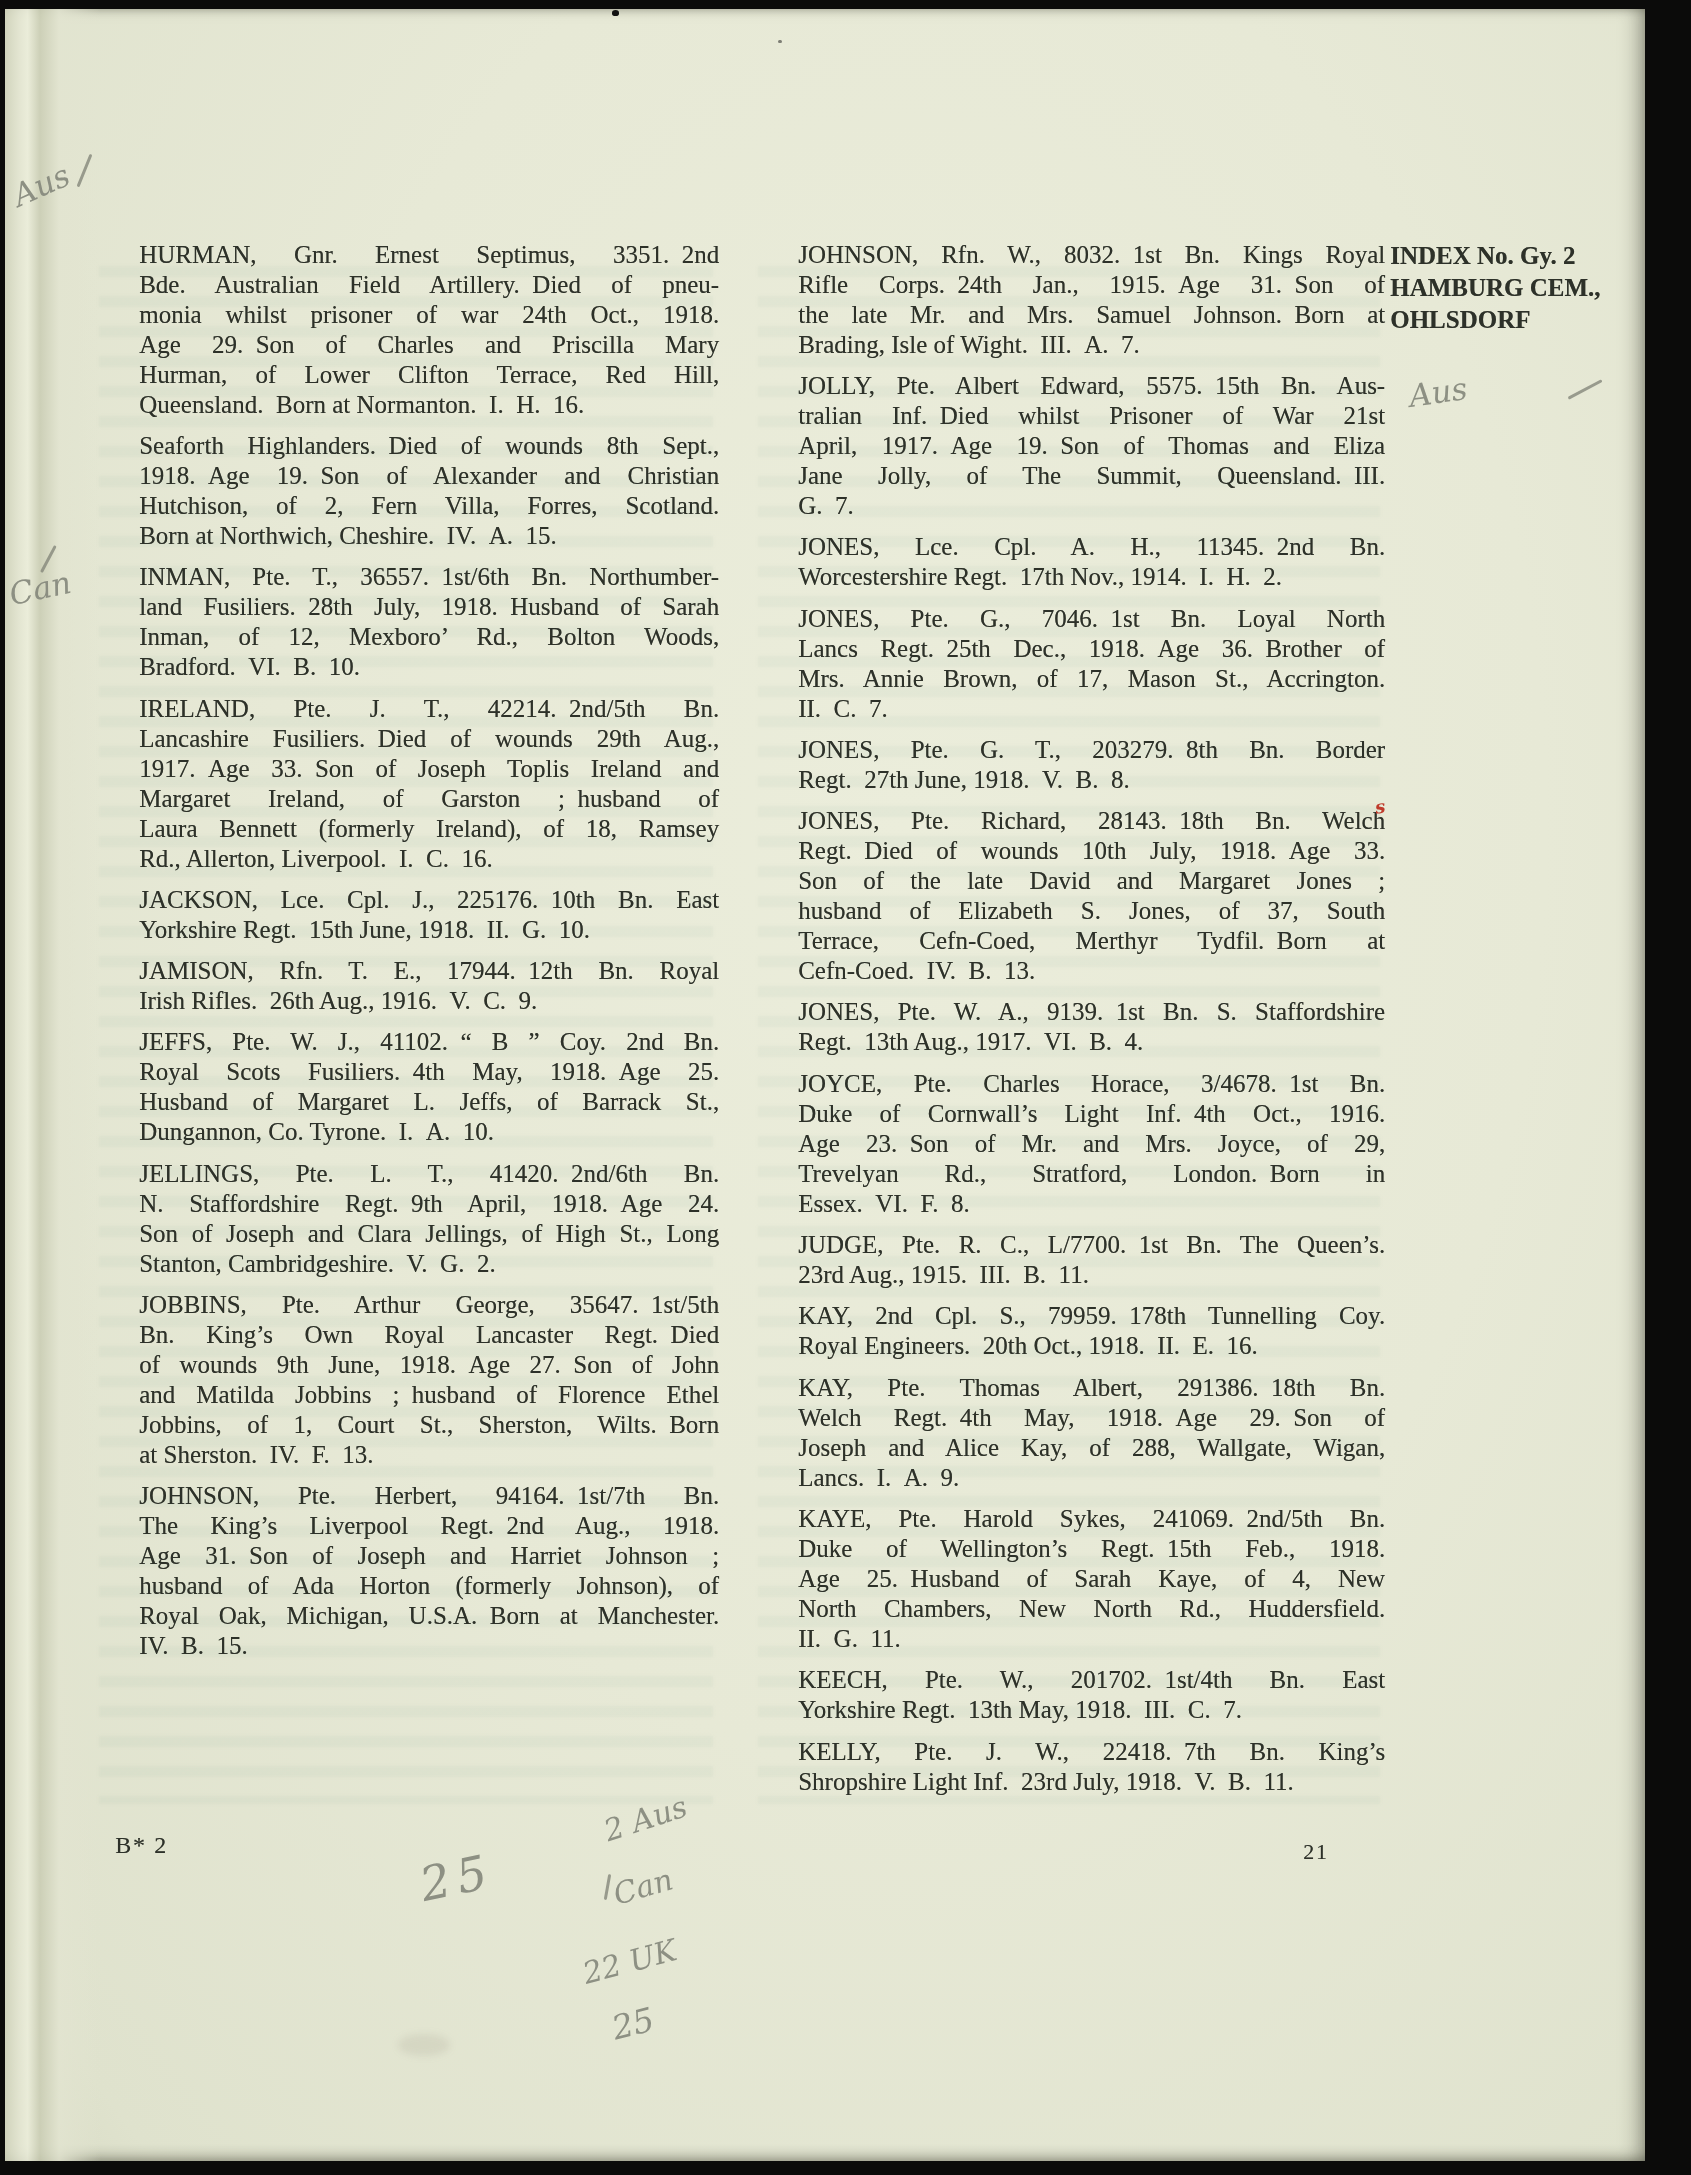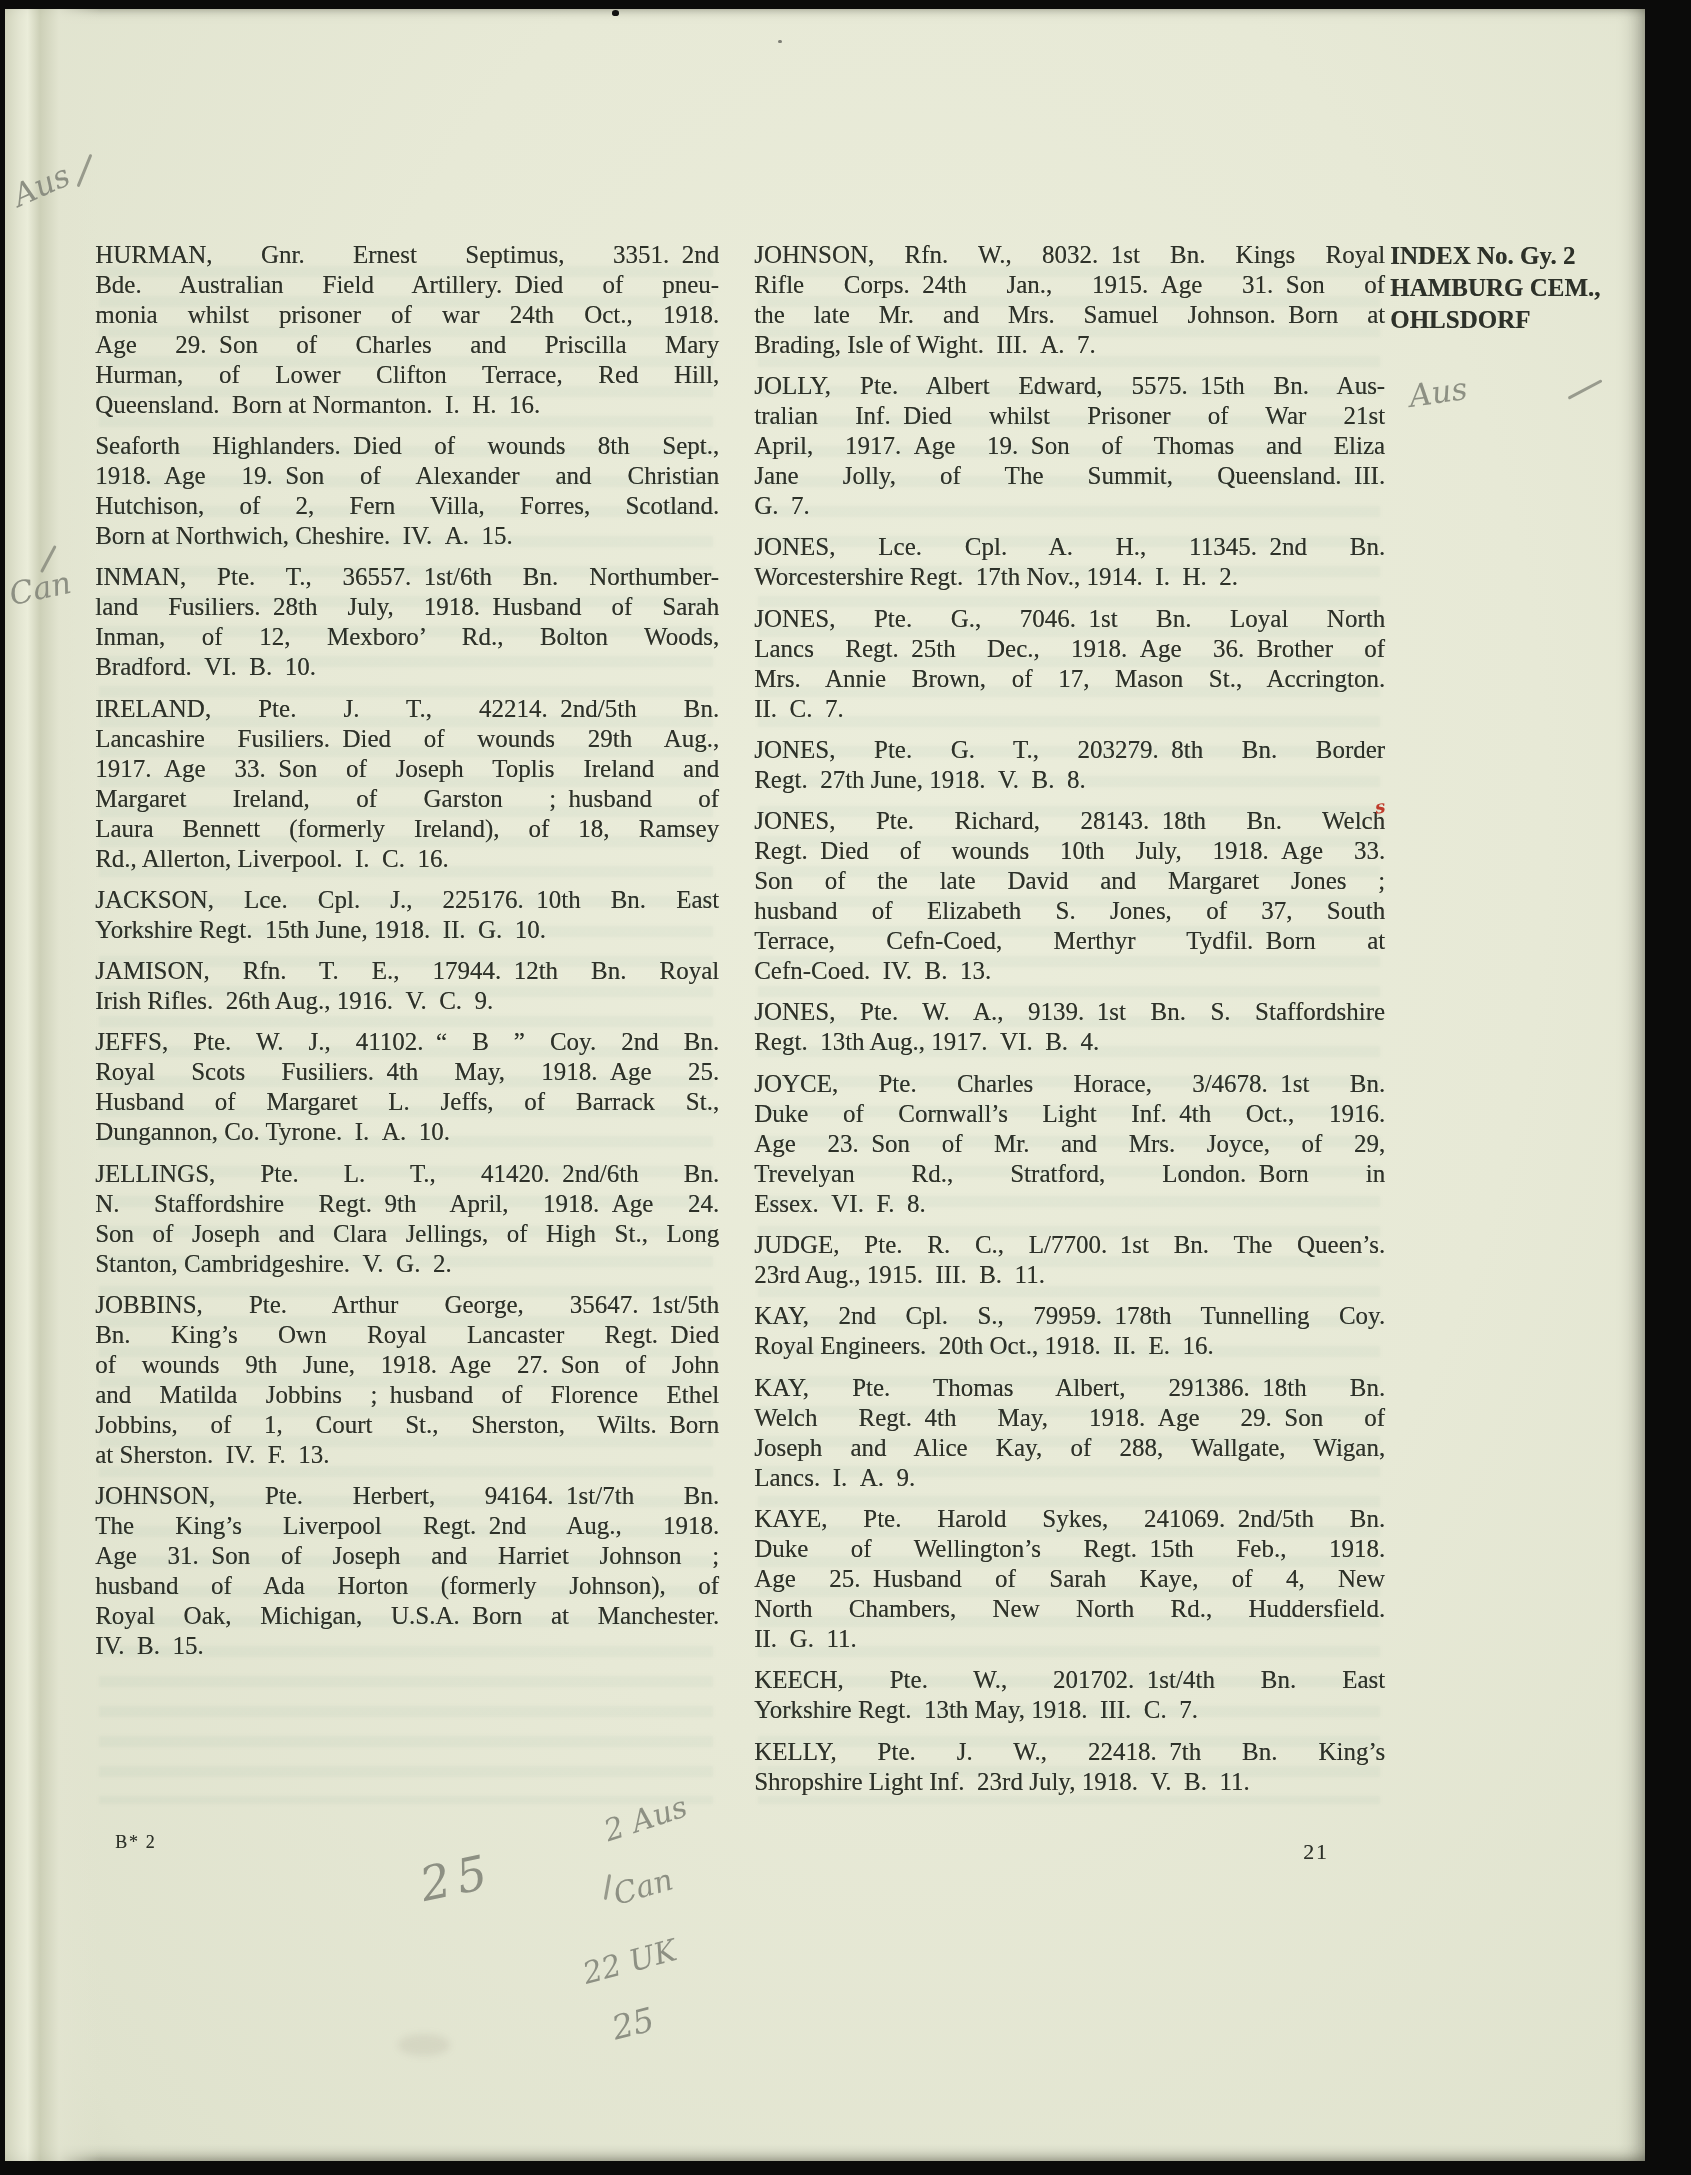--- a/index.html
+++ b/index.html
@@ -28,35 +28,35 @@
     filter:blur(1.7px);
   }
   .g-left{left:94px;width:614px;}
   .g-right{left:753px;width:622px;}
 
   .col{position:absolute;top:231px;color:#2d3129;
     font-family:"Liberation Serif", serif;font-size:25px;
     text-shadow:0 0 0.4px rgba(45,49,41,.55);}
   .col-left{left:90px;width:624px;}
   .col-right{left:749px;width:631px;}
-  .entry{margin-bottom:11.3px;}
+  .entry{margin-bottom:11.3px;margin-left:44px;}
   .line{position:relative;height:30px;line-height:30px;
     text-align:justify;text-align-last:justify;white-space:nowrap;}
   .line.last{text-align-last:left;}
   .red-sup{position:absolute;top:-14px;right:0px;color:#bf3a2b;
     font-size:18px;font-style:italic;font-weight:bold;
     font-family:"DejaVu Serif", serif;text-shadow:none;transform:rotate(-8deg);}
 
   .index-block{position:absolute;left:1385px;top:231px;width:261px;
     color:#2d3129;font-family:"Liberation Serif", serif;font-size:25px;
     text-shadow:0 0 0.4px rgba(45,49,41,.55);}
   .index-line{height:32px;line-height:32px;font-weight:bold;}
 
   .sig{position:absolute;left:110px;top:1823px;color:#2d3129;
-    font-family:"Liberation Serif", serif;font-size:18px;letter-spacing:1.7px;
+    font-family:"Liberation Serif", serif;font-size:24px;letter-spacing:1.7px;
     text-shadow:0 0 0.4px rgba(45,49,41,.5);}
   .pageno{position:absolute;left:1298px;top:1830px;color:#2d3129;
     font-family:"Liberation Serif", serif;font-size:22px;letter-spacing:1.7px;
     text-shadow:0 0 0.4px rgba(45,49,41,.5);text-align:center;}
 
   
   .pc{position:absolute;color:#84877b;font-family:"DejaVu Serif", serif;
     font-style:italic;opacity:.9;pointer-events:none;}
   .ann-aus-tl{left:7px;top:158px;font-size:31px;transform:rotate(-24deg);}
   .ann-can-l{left:3.5px;top:561px;font-size:31px;transform:rotate(-12deg);}

